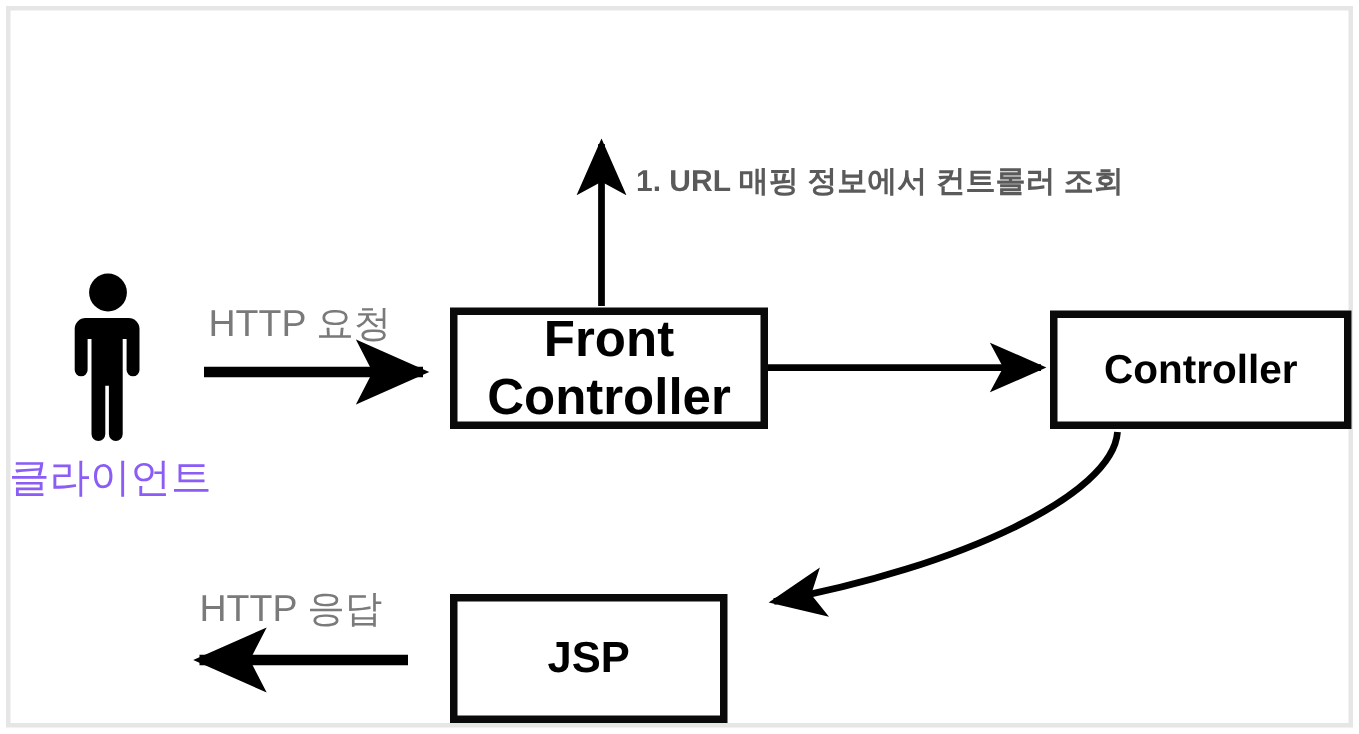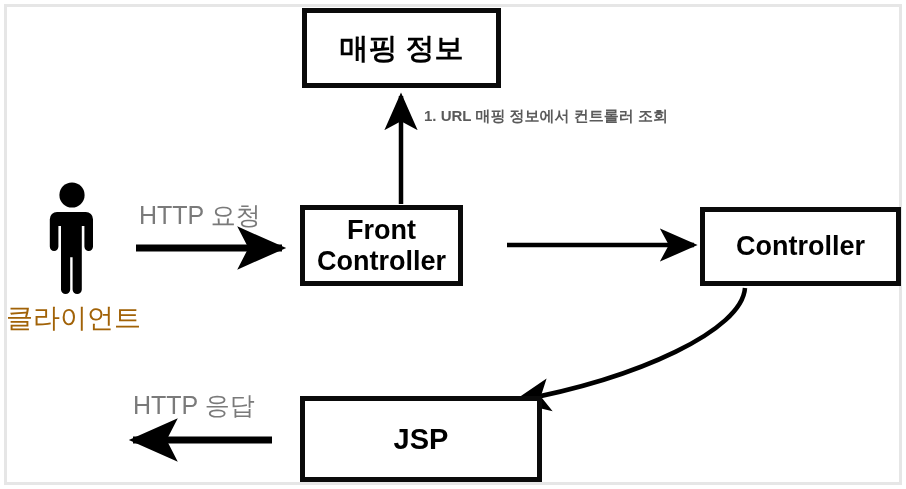--- a/index.html
+++ b/index.html
@@ -41,51 +41,51 @@
     color: #000000;
     font-weight: bold;
     line-height: 1.12;
     white-space: pre-line;
   }
   #node-mapping {
     left: 302px; top: 8px; width: 199px; height: 80px;
     font-size: 29px;
   }
   #node-front-controller {
-    left: 300px; top: 205px; width: 163px; height: 81px;
-    font-size: 27px;
+    left: 300px; top: 205px; width: 212px; height: 81px;
+    font-size: 34px;
   }
   #node-controller {
     left: 700px; top: 207px; width: 201px; height: 79px;
     font-size: 27px;
   }
   #node-jsp {
-    left: 300px; top: 396px; width: 242px; height: 86px;
+    left: 300px; top: 396px; width: 185px; height: 86px;
     font-size: 29px;
   }
 
   .label {
     position: absolute;
     white-space: nowrap;
   }
   
   .label-light {
     color: #7a7a7a;
     font-weight: normal;
     font-size: 25px;
   }
   
   .label-step {
     color: #5a5a5a;
     font-weight: bold;
-    font-size: 15px;
+    font-size: 20px;
   }
   #label-client {
     left: 6px; top: 300px;
-    color: #a16207;
+    color: #8b5cf6;
     font-weight: normal;
     font-size: 27px;
   }
   #label-http-request { left: 139px; top: 199px; }
   #label-html-response { left: 133px; top: 389px; }
   #label-step-1 { left: 424px; top: 107px; }
   #label-step-2 { left: 523px; top: 206px; }
   #label-step-3 { left: 580px; top: 381px; }
 
   #client-figure {
@@ -141,21 +141,20 @@
     </g>
   </svg>
 
   <svg id="client-figure" viewBox="0 0 60 112">
     <circle cx="30" cy="13" r="12.6" fill="#000000"></circle>
     <path d="M16.2,30 h27.6 a7.2,7.2 0 0 1 7.2,7.2 v27.4 a4.3,4.3 0 0 1 -8.6,0 v-20.6
              h-2.6 v63.4 a4.6,4.6 0 0 1 -9.2,0 v-32.2 h-2.4 v32.2 a4.6,4.6 0 0 1 -9.2,0
              v-63.4 h-2.6 v20.6 a4.3,4.3 0 0 1 -8.6,0 v-27.4 a7.2,7.2 0 0 1 7.2,-7.2 z" fill="#000000"></path>
   </svg>
 
-  <div class="node" id="node-mapping">매핑 정보</div>
 
   <div class="node" id="node-front-controller">Front
 Controller</div>
 
   <div class="node" id="node-controller">Controller</div>
 
   <div class="node" id="node-jsp">JSP</div>
 
   <div class="label" id="label-client">클라이언트</div>
 

